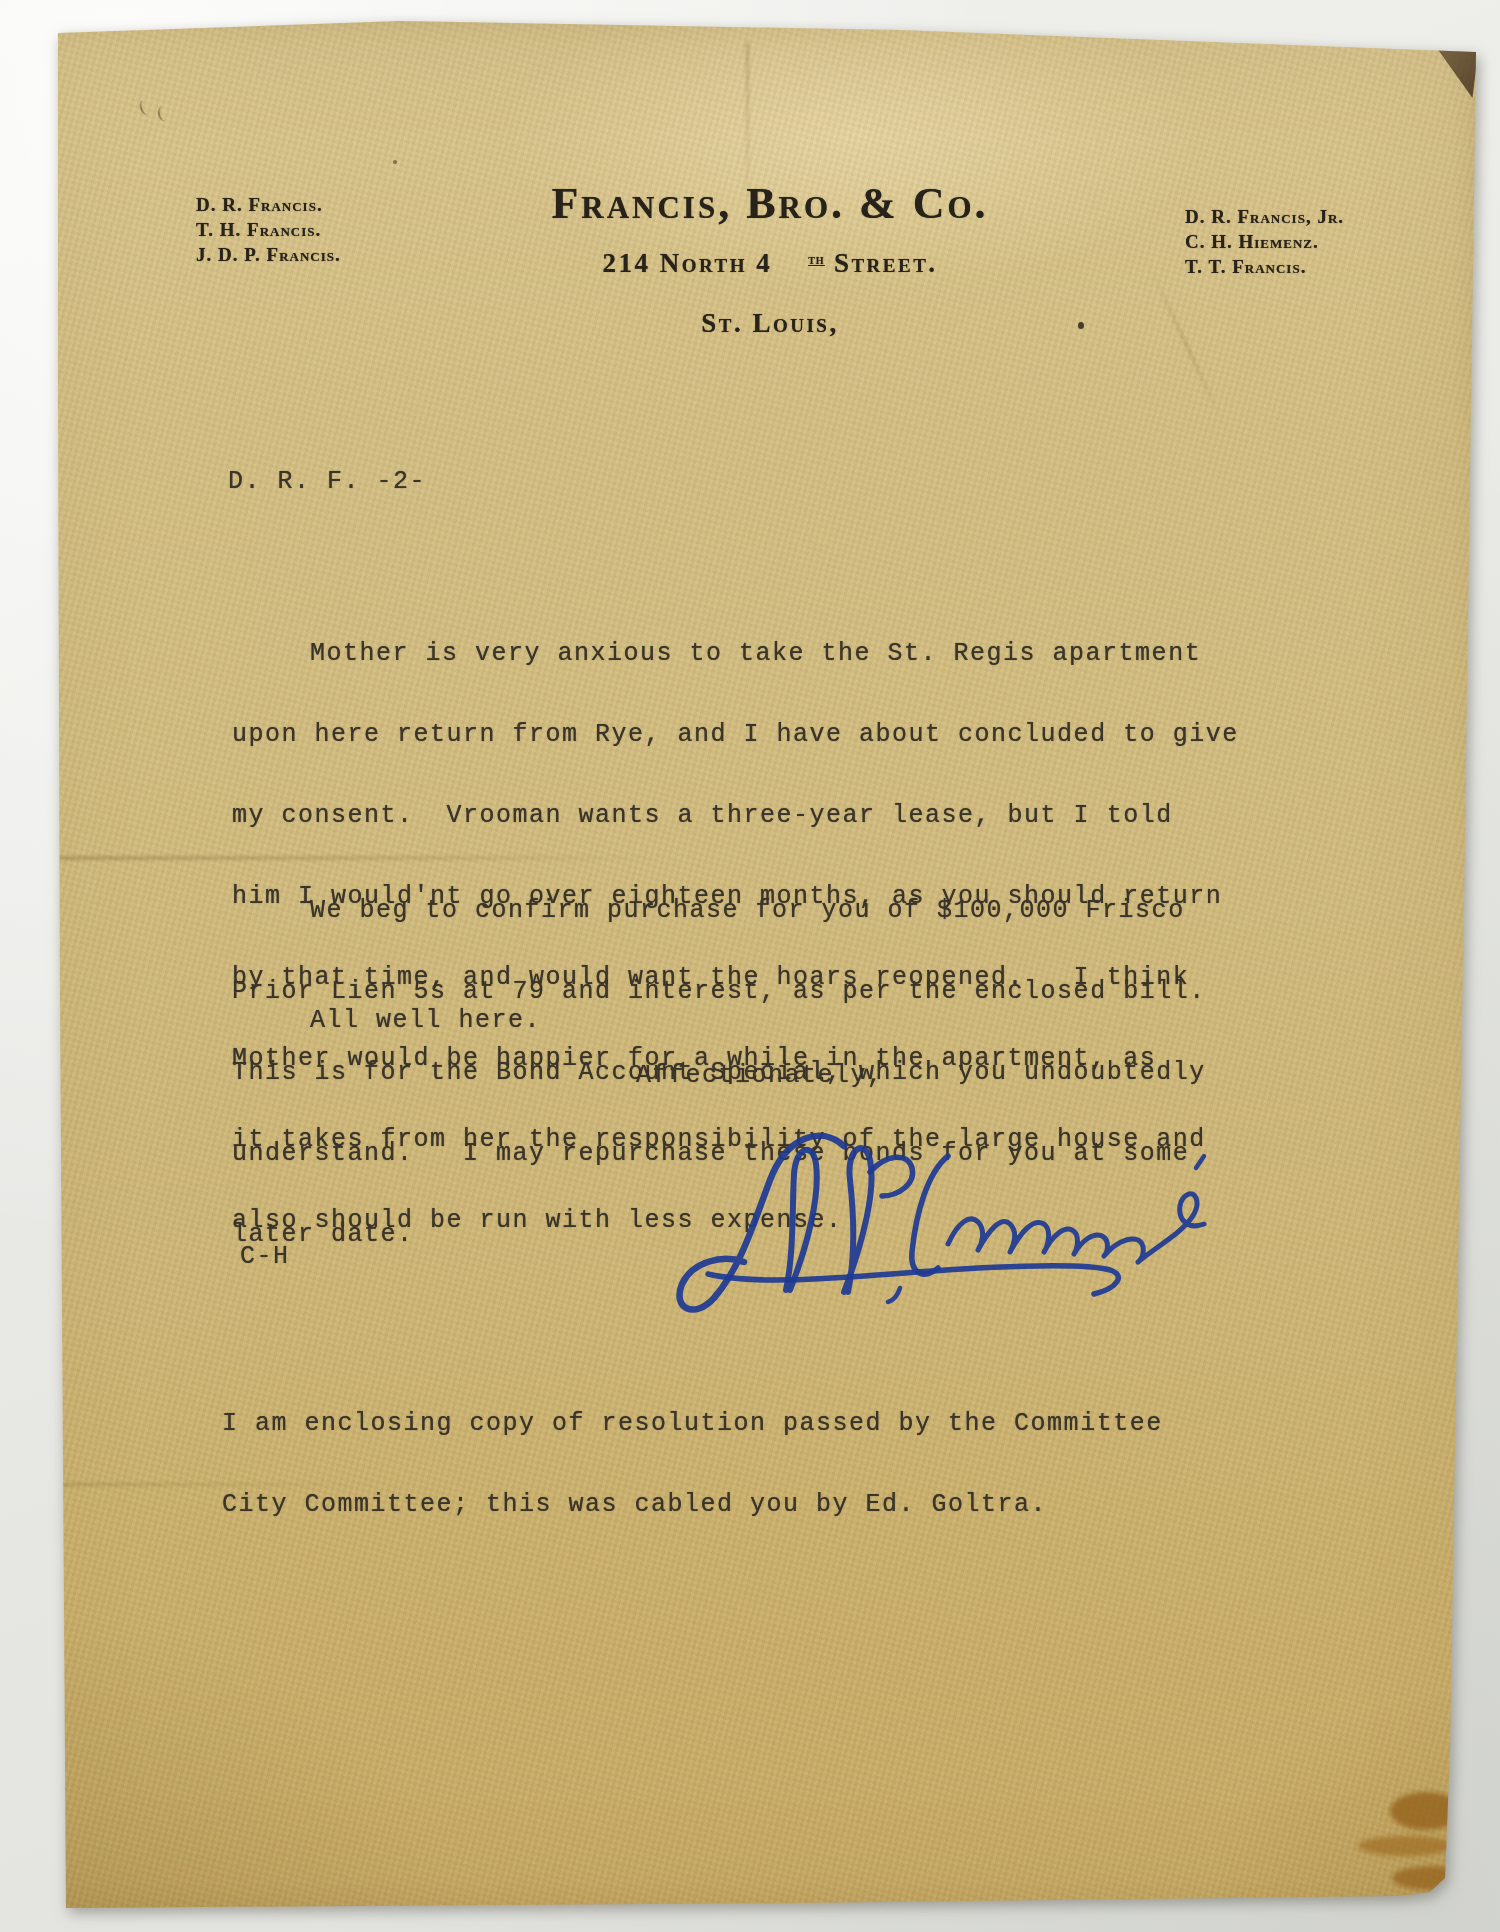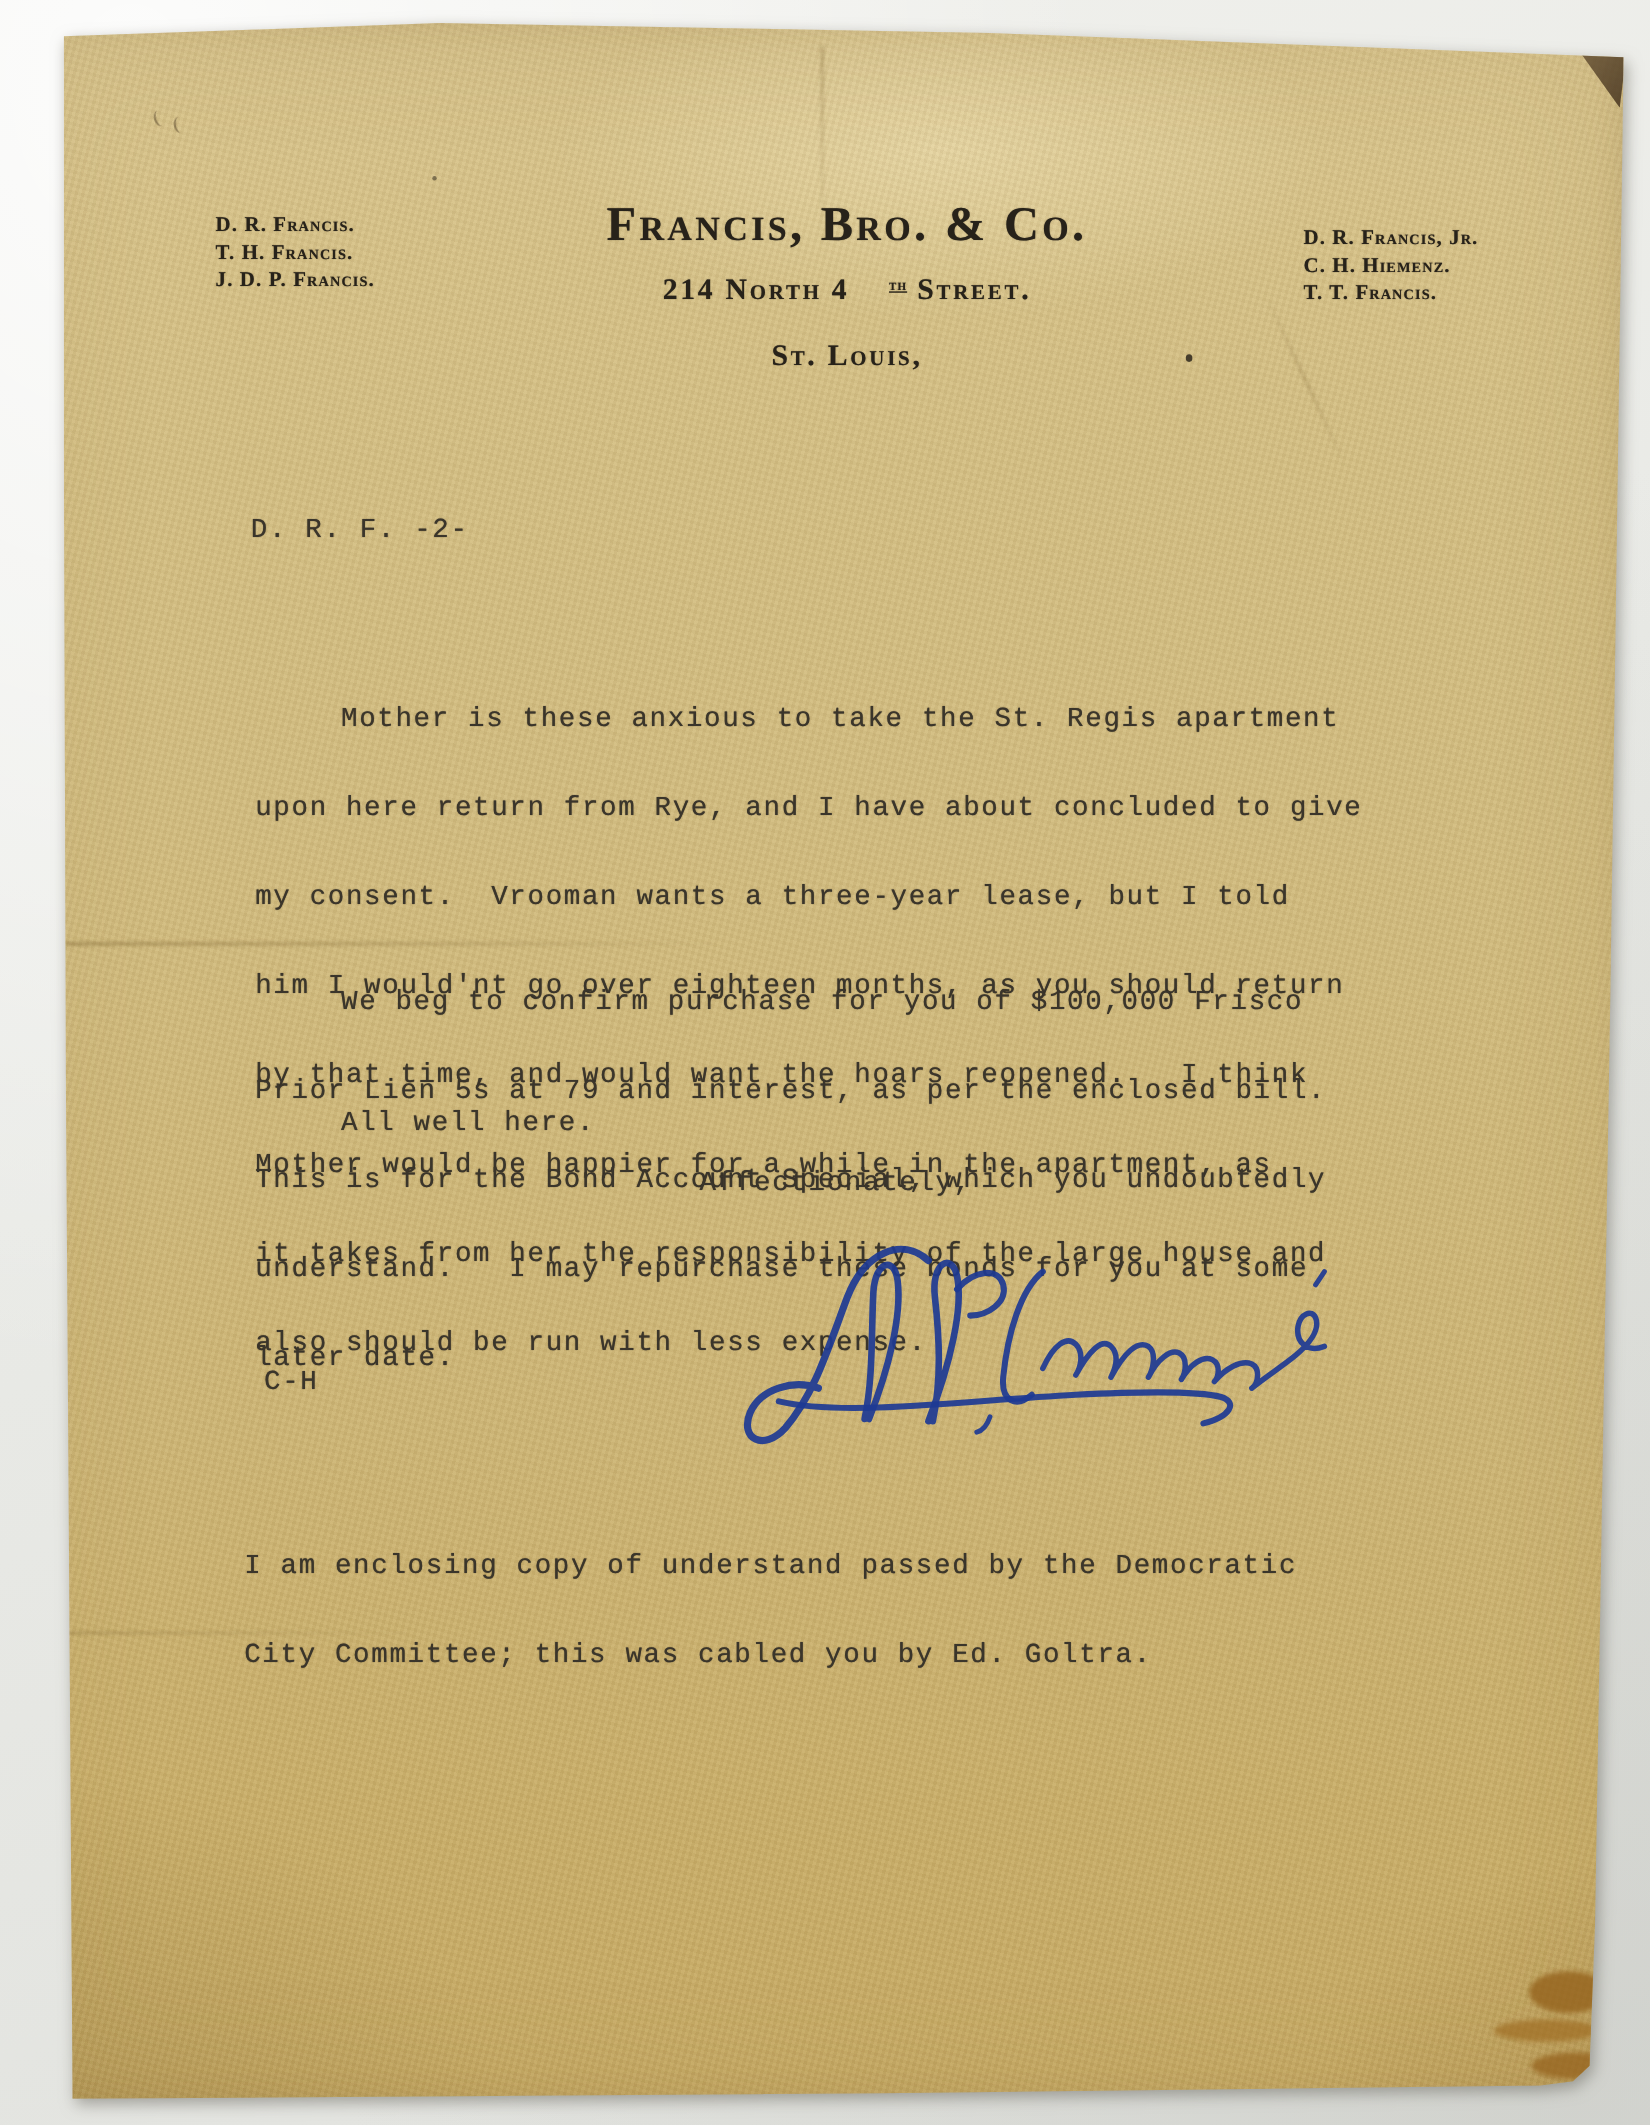--- a/index.html
+++ b/index.html
@@ -80,21 +80,21 @@
 
       <div class="partners partners-right printed">
         <div>D. R. Francis, Jr.</div>
         <div>C. H. Hiemenz.</div>
         <div>T. T. Francis.</div>
       </div>
 
       <div class="typed" style="left:228px;top:468px;">D. R. F. -2-</div>
 
       <div class="typed" style="left:232px;top:586px;">
-        <div class="indent">Mother is these anxious to take the St. Regis apartment</div>
+        <div class="indent">Mother is very anxious to take the St. Regis apartment</div>
         <div>upon here return from Rye, and I have about concluded to give</div>
         <div>my consent.  Vrooman wants a three-year lease, but I told</div>
         <div>him I would'nt go over eighteen months, as you should return</div>
         <div>by that time, and would want the hoars reopened.   I think</div>
         <div>Mother would be happier for a while in the apartment, as</div>
         <div>it takes from her the responsibility of the large house and</div>
         <div>also should be run with less expense.</div>
       </div>
 
       <div class="typed" style="left:232px;top:843px;">
@@ -117,21 +117,21 @@
         <path d="M300,44 C280,60 268,100 264,140 C262,162 276,168 290,156" stroke-width="5.5"></path>
         <path d="M252,176 q -4,12 -12,14" stroke-width="4.5"></path>
         <path d="M300,132 C310,110 322,102 330,110 C338,118 334,132 330,138 C342,116 354,104 362,112 C370,120 366,132 362,140 C374,118 386,106 396,112 C404,118 400,134 396,140 C404,124 416,114 424,118 C432,122 430,136 426,142 C434,128 446,120 454,124 C462,128 460,140 456,144 C466,132 480,124 490,128 C498,132 496,146 490,150 C502,140 518,130 530,120 C544,108 552,96 548,86 C545,78 534,82 532,94 C530,108 540,118 556,112" stroke-width="5"></path>
         <path d="M548,56 l 8,-12" stroke-width="4.5"></path>
         <path d="M60,162 C120,176 220,162 330,156 C390,153 440,152 462,158 C478,163 470,176 446,182" stroke-width="5.5"></path>
       </svg>
 
       <div class="typed" style="left:240px;top:1243px;">C-H</div>
 
       <div class="typed" style="left:222px;top:1356px;">
-        <div>I am enclosing copy of understand passed by the Democratic</div>
+        <div>I am enclosing copy of resolution passed by the Committee</div>
         <div>City Committee; this was cabled you by Ed. Goltra.</div>
       </div>
 
       <div class="crease" style="left:60px;top:856px;width:600px;height:4px;background:linear-gradient(90deg,rgba(120,95,45,.35),rgba(120,95,45,.18) 60%,transparent);"></div>
       <div class="crease" style="left:60px;top:1483px;width:320px;height:3px;background:linear-gradient(90deg,rgba(120,95,45,.28),transparent);"></div>
       <div class="crease" style="left:746px;top:42px;width:3px;height:190px;background:linear-gradient(180deg,rgba(120,95,45,.3),transparent);"></div>
       <div class="crease" style="left:1185px;top:255px;width:3px;height:180px;background:linear-gradient(180deg,transparent,rgba(120,95,45,.25),transparent);transform:rotate(-25deg);"></div>
       <div class="corner-fold"></div>
       <div class="stain" style="left:1390px;top:1792px;width:72px;height:38px;background:rgba(148,98,28,.8);"></div>
       <div class="stain" style="left:1358px;top:1836px;width:96px;height:20px;background:rgba(158,108,34,.7);"></div>

